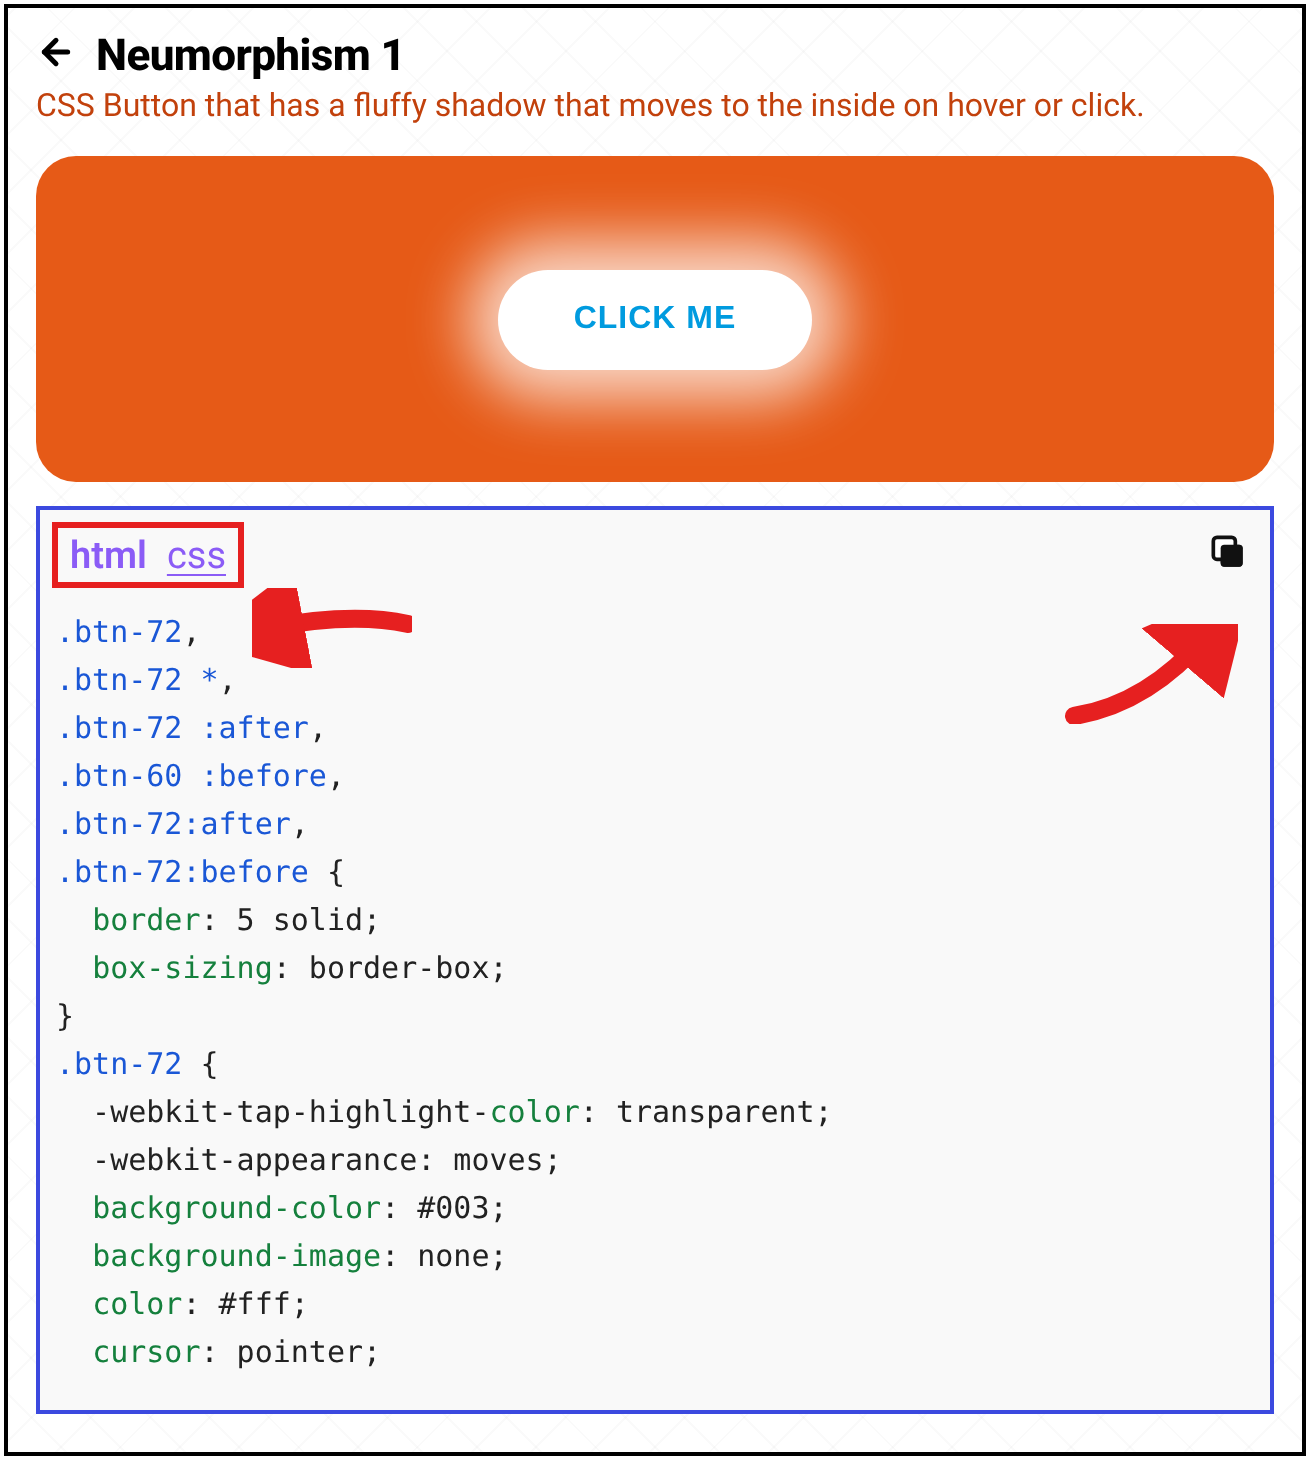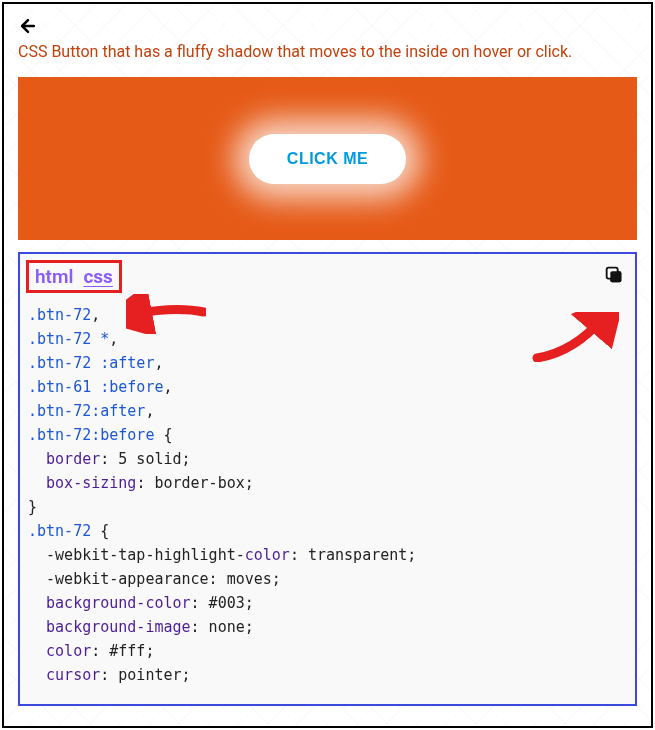--- a/index.html
+++ b/index.html
@@ -27,21 +27,21 @@
                         repeating-linear-gradient(-45deg, transparent, transparent 20px, rgba(0,0,0,0.02) 20px, rgba(0,0,0,0.02) 21px);
       z-index: 0;
       pointer-events: none;
     }
     .header { display: flex; align-items: center; gap: 10px; position: relative; z-index: 1; }
     .back-btn { font-size: 22px; font-weight: bold; cursor: pointer; user-select: none; line-height: 1; }
     .title { font-size: 22px; font-weight: 800; letter-spacing: -0.3px; }
     .subtitle { font-size: 16px; color: #c2410c; margin-top: 2px; position: relative; z-index: 1; }
     .preview {
       background: #e65a17;
-      border-radius: 0;
+      border-radius: 20px;
       height: 163px;
       margin-top: 16px;
       display: flex;
       align-items: center;
       justify-content: center;
       position: relative;
       z-index: 1;
     }
     .demo-btn {
       background: #fff;
@@ -71,21 +71,21 @@
       position: relative;
     }
     .tab-box {
       border: 3px solid #e62020;
       padding: 2px 6px;
       display: flex;
       gap: 10px;
       align-items: baseline;
     }
     .tab { font-size: 19px; font-weight: 600; color: #8b5cf6; cursor: pointer; }
-    .tab.active { font-weight: 700; text-decoration: underline; text-underline-offset: 3px; }
+    .tab.active { font-weight: 400; text-decoration: underline; text-underline-offset: 3px; }
     .copy-btn {
       position: absolute;
       right: 10px;
       top: 10px;
       width: 22px;
       height: 22px;
       cursor: pointer;
       color: #111;
     }
     .arrow {
@@ -113,36 +113,37 @@
       font-family: "Menlo", "Consolas", monospace;
       font-size: 15px;
       line-height: 1.6;
       white-space: pre;
       padding: 6px 2px 6px 2px;
     }
     .code-scroll::-webkit-scrollbar { width: 12px; height: 12px; }
     .code-scroll::-webkit-scrollbar-track { background: #eee; }
     .code-scroll::-webkit-scrollbar-thumb { background: #aaa; border-radius: 2px; }
     .sel { color: #1a57d6; text-align: center; }
-    .prop { color: #4c1d95; }
+    .prop { color: #15803d; }
     .punct { color: #222; }
   </style>
 </head>
 <body>
 
 <div class="container">
   <div class="bg-pattern"></div>
 
   <div class="header">
     <span class="back-btn">
       <svg width="20" height="20" viewBox="0 0 24 24" fill="none" stroke="#000" stroke-width="3" stroke-linecap="round" stroke-linejoin="round">
         <path d="M19 12H5"></path>
           <path d="M12 19l-7-7 7-7"></path>
       </svg>
     </span>
+    <h1 class="title">Neumorphism 1</h1>
   </div>
   <p class="subtitle">CSS Button that has a fluffy shadow that moves to the inside on hover or click.</p>
 
   <div class="preview">
     <button class="demo-btn">CLICK ME</button>
   </div>
 
   <div class="code-panel">
     <div class="tabs">
       <div class="tab-box">
@@ -153,21 +154,21 @@
         <svg viewBox="0 0 24 24" width="22" height="22" fill="#111">
           <rect x="8" y="8" width="12" height="12" rx="2"></rect>
           <rect x="4" y="4" width="12" height="12" rx="2" fill="#fff" stroke="#111" stroke-width="2"></rect>
           <rect x="8" y="8" width="12" height="12" rx="2"></rect>
         </svg>
       </span>
     </div>
     <div class="code-scroll" id="code-area"><span class="sel">.btn-72</span><span class="punct">,</span>
 <span class="sel">.btn-72 *</span><span class="punct">,</span>
 <span class="sel">.btn-72 :after</span><span class="punct">,</span>
-<span class="sel">.btn-61 :before</span><span class="punct">,</span>
+<span class="sel">.btn-60 :before</span><span class="punct">,</span>
 <span class="sel">.btn-72:after</span><span class="punct">,</span>
 <span class="sel">.btn-72:before</span><span class="punct"> {</span>
 <span class="punct">  </span><span class="prop">border</span><span class="punct">: 5 solid;</span>
 <span class="punct">  </span><span class="prop">box-sizing</span><span class="punct">: border-box;</span>
 <span class="punct">}</span>
 <span class="sel">.btn-72</span><span class="punct"> {</span>
 <span class="punct">  -webkit-tap-highlight-</span><span class="prop">color</span><span class="punct">: transparent;</span>
 <span class="punct">  -webkit-appearance: moves;</span>
 <span class="punct">  </span><span class="prop">background-color</span><span class="punct">: #003;</span>
 <span class="punct">  </span><span class="prop">background-image</span><span class="punct">: none;</span>

